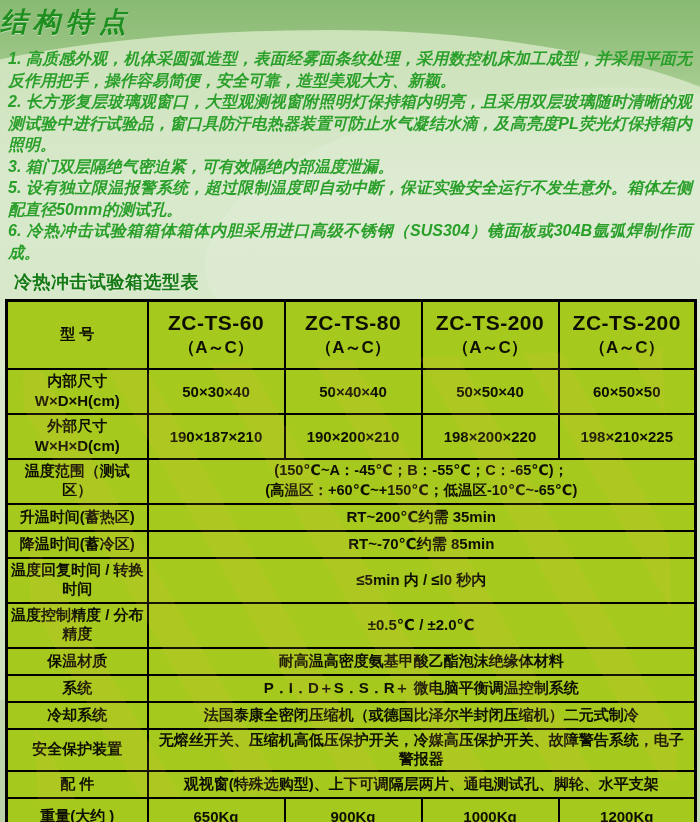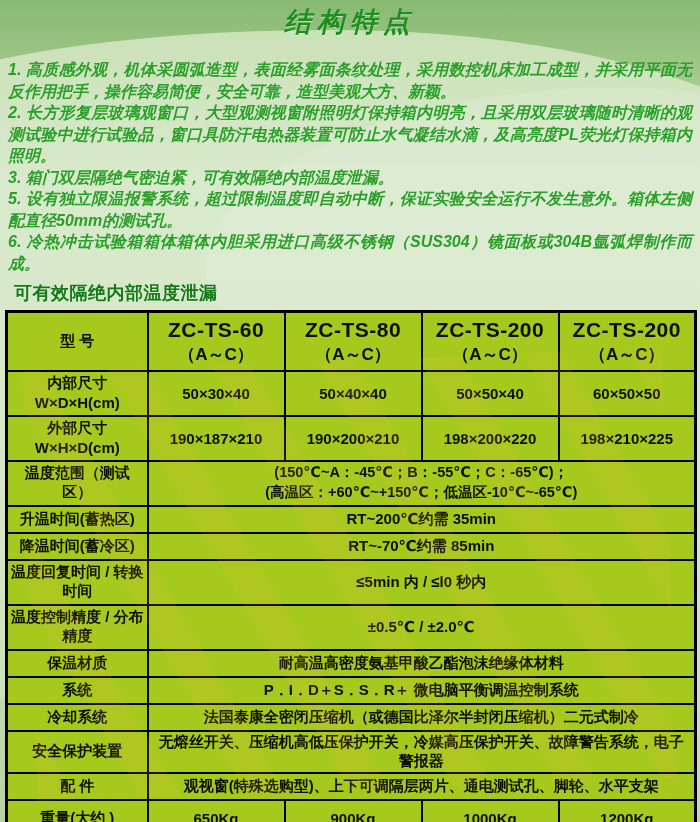--- a/index.html
+++ b/index.html
@@ -16,21 +16,21 @@
     border-radius:48% 52% 0 0 / 95px 170px 0 0;
     background:linear-gradient(180deg,#cbe1b8 0%,#d9e9cc 45%,#d7e8c9 100%);}
   .arc2{position:absolute;top:92px;right:-24%;width:95%;height:280px;z-index:0;
     border-radius:50%;background:rgba(255,255,255,0.12);transform:rotate(-7deg);}
   .arc3{position:absolute;bottom:-60px;left:-30%;width:120%;height:180px;z-index:0;
     border-radius:50%;background:rgba(120,160,95,0.12);transform:rotate(4deg);}
 
   .content{position:relative;z-index:2;}
 
   .page-title{
-    text-align:center;margin:4px 0 19px 0;
+    margin:4px 0 8px 0;
     font-size:27px;font-weight:bold;font-style:italic;
     color:#1e8f1e;letter-spacing:6px;
     text-shadow:0 1px 0 rgba(255,255,255,0.45);
   }
   .features{padding:0 8px;margin:0 0 6px 0;}
   .feature{
     margin:0;color:#2aa02a;
     font-size:16px;font-weight:bold;font-style:italic;
     line-height:21.5px;text-align:justify;
   }
@@ -47,21 +47,21 @@
     position:relative;
   }
   table.spec td{
     border:2px solid #000;background:#a5c91c;
     color:#0e0e02;text-align:center;vertical-align:middle;
     font-weight:bold;font-size:15px;padding:1px 3px;
     overflow:hidden;
   }
   col.c-label{width:141px;}
   col.c-model{width:137px;}
-  tr.h-head{height:59px;}
+  tr.h-head{height:68px;}
   tr.h-md{height:45px;}
   tr.h-sm{height:27px;}
   tr.h-wt{height:38px;}
   .cell-line{line-height:1.35;}
   .model-name{font-size:21px;letter-spacing:0.5px;}
   .model-sub{font-size:17px;}
   .small-val{font-size:14.5px;font-weight:bold;}
   .weight-val{font-size:16px;}
 
   
@@ -88,21 +88,21 @@
   <h1 class="page-title">结构特点</h1>
 
   <div class="features">
     <p class="feature">1. 高质感外观，机体采圆弧造型，表面经雾面条纹处理，采用数控机床加工成型，并采用平面无反作用把手，操作容易简便，安全可靠，造型美观大方、新颖。</p>
     <p class="feature">2. 长方形复层玻璃观窗口，大型观测视窗附照明灯保持箱内明亮，且采用双层玻璃随时清晰的观测试验中进行试验品，窗口具防汗电热器装置可防止水气凝结水滴，及高亮度PL荧光灯保持箱内照明。</p>
     <p class="feature">3. 箱门双层隔绝气密迫紧，可有效隔绝内部温度泄漏。</p>
     <p class="feature">5. 设有独立限温报警系统，超过限制温度即自动中断，保证实验安全运行不发生意外。箱体左侧配直径50mm的测试孔。</p>
     <p class="feature">6. 冷热冲击试验箱箱体箱体内胆采用进口高级不锈钢（SUS304）镜面板或304B氩弧焊制作而成。</p>
   </div>
 
-  <div class="table-title">可有效隔绝内部温度泄漏</div>
+  <div class="table-title">冷热冲击试验箱选型表</div>
 
   <table class="spec">
     <colgroup>
       <col class="c-label">
         <col class="c-model">
         <col class="c-model">
         <col class="c-model">
         <col class="c-model">
     </colgroup>
 

